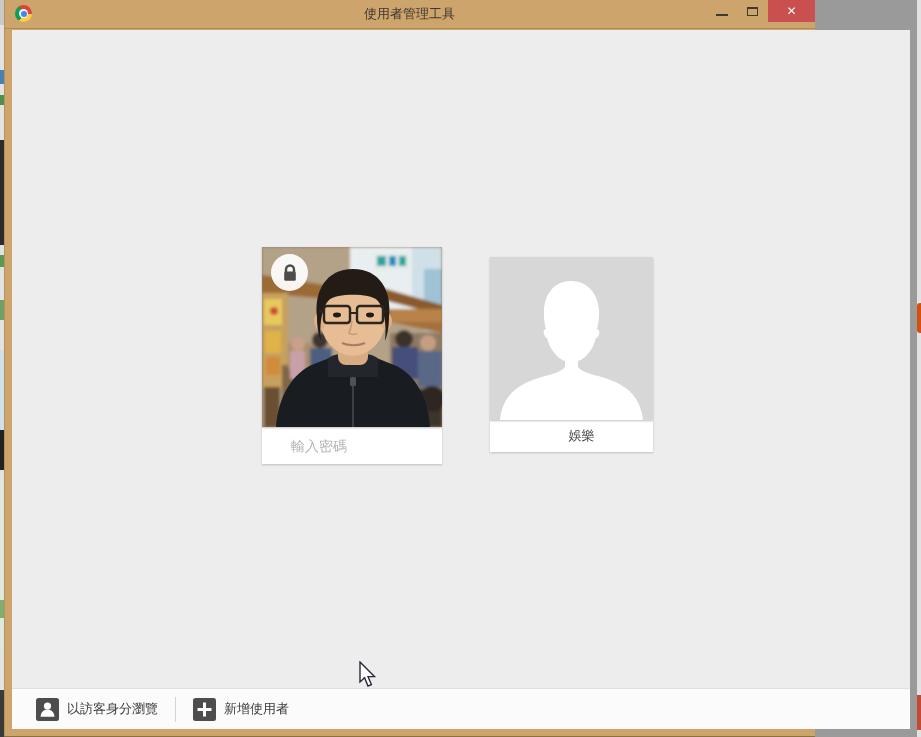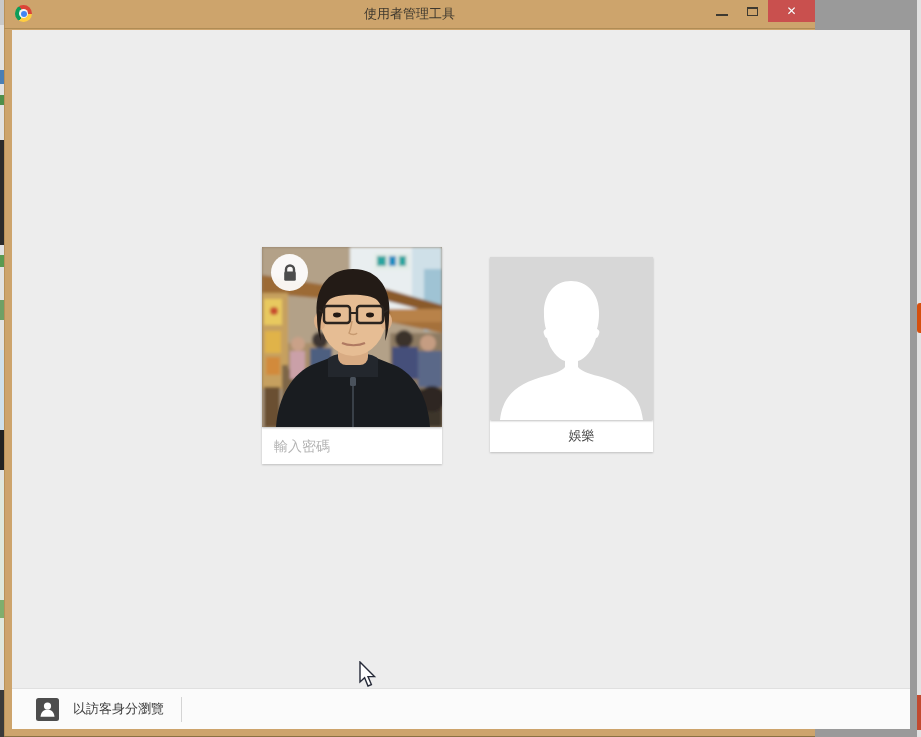--- a/index.html
+++ b/index.html
@@ -49,30 +49,30 @@
   .pod-right .avatar-area { width:163px; height:163px; overflow:hidden; background:#d7d7d7; }
   .avatar-area svg { display:block; }
 
   .lock-badge { position:absolute; left:9px; top:7px; width:37px; height:37px;
                 border-radius:50%; background:rgba(255,255,255,.93);
                 display:flex; align-items:center; justify-content:center; }
 
   .pod-strip { background:#ffffff; box-shadow:0 1px 2px rgba(0,0,0,.2); }
   .password-strip { height:37px; display:flex; align-items:center; }
   .password-input { width:100%; height:100%; border:none; outline:none; background:transparent;
-                    padding:0 12px; font-size:14px; color:#0f766e;
+                    padding:0 29px; font-size:14px; color:#0f766e;
                     font-family:"Liberation Sans","DejaVu Sans",sans-serif; }
   .password-input::placeholder { color:#b4b4b4; opacity:1; }
   .name-strip { height:32px; line-height:32px; text-align:center; font-size:13px; color:#484848;padding-left:20px; }
 
   
   .toolbar { position:absolute; left:0; bottom:0; width:100%; height:41px;
              background:#fbfbfb; border-top:1px solid #e0e0e0;
              display:flex; align-items:center; padding-left:18px; }
-  .tool-btn { display:flex; align-items:center; gap:14px; cursor:pointer; padding:4px 6px; }
+  .tool-btn { display:flex; align-items:center; gap:8px; cursor:pointer; padding:4px 6px; }
   .tool-label { font-size:13px; color:#3c3c3c; white-space:nowrap; }
   .tool-icon { width:23px; height:23px; }
   .tool-divider { width:1px; height:25px; background:#d4d4d4; margin:0 11px; }
 
   
   .cursor { position:absolute; left:347px; top:631px; width:19px; height:28px; pointer-events:none; }
 </style>
 </head>
 <body>
 
@@ -202,20 +202,28 @@
       <div class="toolbar">
         <div class="tool-btn">
           <svg class="tool-icon" viewBox="0 0 23 23">
             <rect width="23" height="23" rx="2.5" fill="#4d4d4d"></rect>
             <circle cx="11.5" cy="8" r="3.6" fill="#ffffff"></circle>
             <path d="M4.5,18.8 C5,13.6 8,11.6 11.5,11.6 C15,11.6 18,13.6 18.5,18.8 Z" fill="#ffffff"></path>
           </svg>
           <span class="tool-label">以訪客身分瀏覽</span>
         </div>
         <div class="tool-divider"></div>
+        <div class="tool-btn">
+          <svg class="tool-icon" viewBox="0 0 23 23">
+            <rect width="23" height="23" rx="2.5" fill="#4d4d4d"></rect>
+            <rect x="10" y="4.5" width="3" height="14" fill="#ffffff"></rect>
+            <rect x="4.5" y="10" width="14" height="3" fill="#ffffff"></rect>
+          </svg>
+          <span class="tool-label">新增使用者</span>
+        </div>
       </div>
 
       <svg class="cursor" viewBox="0 0 19 28">
         <path d="M1,1 L1,21 L5.6,16.8 L9,25 L12.4,23.6 L9,15.6 L15.5,15.6 Z" fill="#ffffff" stroke="#262a38" stroke-width="1.4"></path>
       </svg>
 
     </div>
   </div>
 </div>
 

